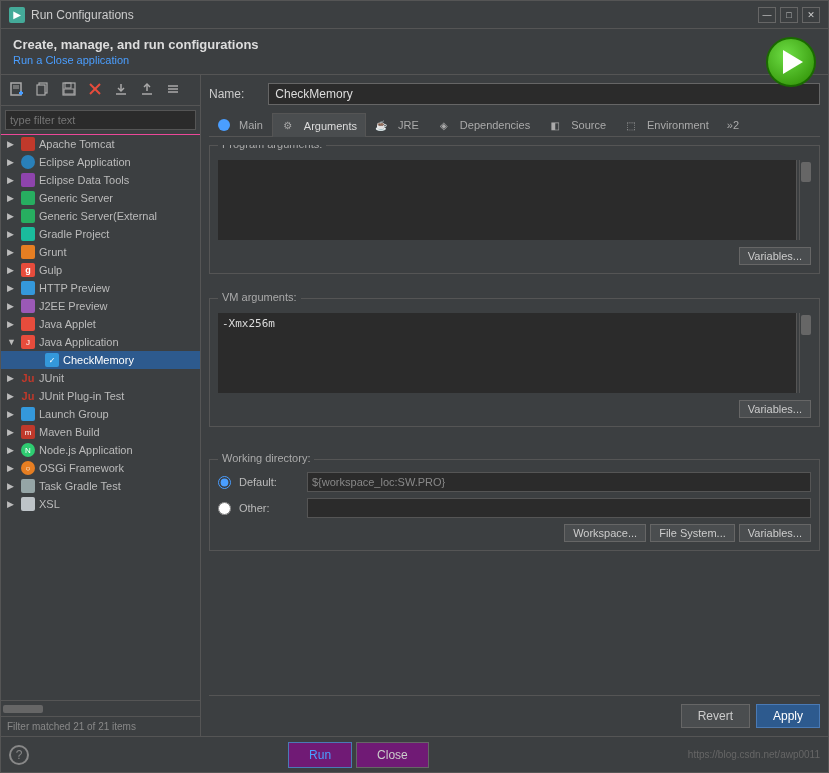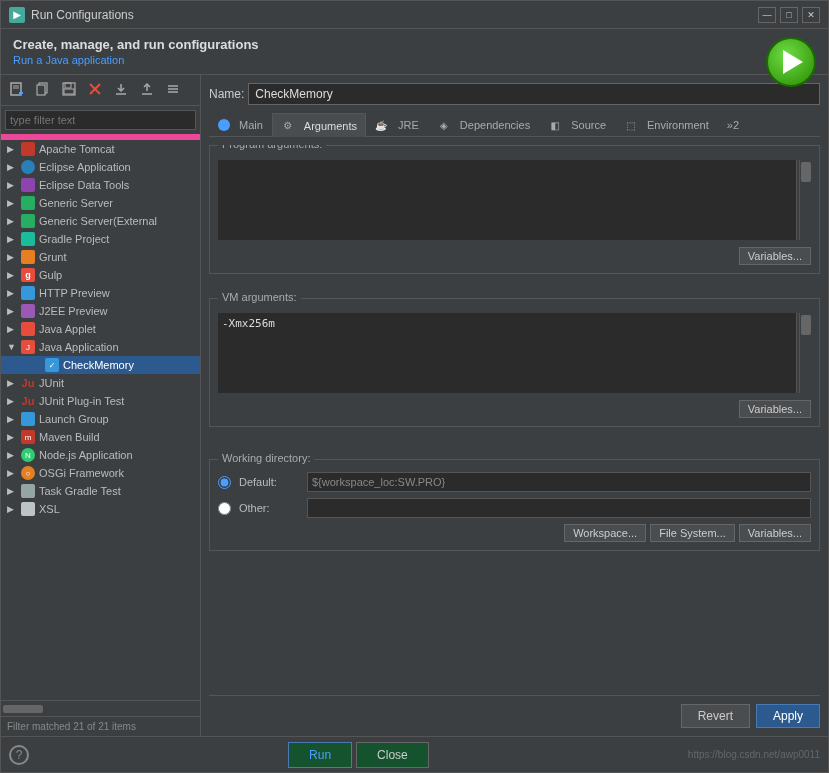--- a/index.html
+++ b/index.html
@@ -16,34 +16,34 @@
     .header { background: #3c3f41; padding: 8px 12px; border-bottom: 1px solid #555; }
     .header .main-title { font-size: 13px; color: #ddd; font-weight: bold; margin-bottom: 2px; }
     .header .sub-title { font-size: 11px; color: #4a9eff; cursor: pointer; }
 
     .content { display: flex; flex: 1; overflow: hidden; }
 
     
     .sidebar { width: 200px; background: #3c3f41; border-right: 1px solid #555; display: flex; flex-direction: column; }
     .sidebar-toolbar { display: flex; padding: 4px; gap: 2px; border-bottom: 1px solid #555; }
     .sidebar-toolbar button { background: #3c3f41; border: 1px solid transparent; color: #ccc; padding: 2px 4px; cursor: pointer; font-size: 11px; height: 22px; }
-    .filter-box { padding: 4px; border-bottom: 6px solid #ec4899; }
+    .filter-box { padding: 4px; border-bottom: 1px solid #ec4899; }
     .filter-box input { width: 100%; background: #2b2b2b; border: 1px solid #555; color: #aaa; padding: 2px 4px; font-size: 11px; height: 20px; outline: none; }
     .tree { flex: 1; overflow-y: auto; overflow-x: hidden; }
     .tree-item { display: flex; align-items: center; padding: 2px 6px; cursor: pointer; font-size: 11px; color: #bbb; gap: 4px; white-space: nowrap; }
     .tree-item.selected { background: #2d5a8e; color: #fff; }
     .tree-item .item-icon { width: 16px; height: 16px; flex-shrink: 0; display: inline-flex; align-items: center; justify-content: center; font-size: 10px; }
     .tree-item .expand-arrow { width: 10px; flex-shrink: 0; font-size: 9px; }
     .sub-item { padding-left: 30px; }
     .sidebar-footer { padding: 4px 6px; border-top: 1px solid #555; font-size: 10px; color: #888; }
     .sidebar-scrollbar { height: 16px; border-top: 1px solid #555; display: flex; align-items: center; padding: 2px; }
 
     
     .main-panel { flex: 1; display: flex; flex-direction: column; background: #3c3f41; padding: 8px; }
-    .name-row { display: flex; align-items: center; gap: 4px; margin-bottom: 8px; }
+    .name-row { display: flex; align-items: center; gap: 24px; margin-bottom: 8px; }
     .name-row label { color: #ccc; font-size: 12px; }
     .name-row input { flex: 1; background: #2b2b2b; border: 1px solid #666; color: #ddd; padding: 2px 6px; font-size: 12px; height: 22px; outline: none; }
 
     .tabs { display: flex; gap: 0; border-bottom: 1px solid #555; margin-bottom: 8px; }
     .tab { padding: 4px 8px; cursor: pointer; font-size: 11px; color: #aaa; display: flex; align-items: center; gap: 9px; border: 1px solid transparent; border-bottom: none; white-space: nowrap; }
     .tab.active { background: #3c3f41; border-color: #555; color: #ddd; margin-bottom: -1px; background: #4a4d4f; }
     .tab .tab-icon { width: 14px; height: 14px; display: inline-flex; align-items: center; justify-content: center; font-size: 9px; }
 
     .form-area { flex: 1; overflow-y: auto; display: flex; flex-direction: column; gap: 24px; }
 
@@ -68,21 +68,21 @@
     .dir-btn { background: #4a4d4f; border: 1px solid #666; color: #ccc; padding: 2px 8px; font-size: 11px; cursor: pointer; }
 
     .bottom-bar { display: flex; align-items: center; justify-content: flex-end; gap: 6px; padding: 8px 0 0; border-top: 1px solid #555; margin-top: 4px; }
     .bottom-btn { background: #4a4d4f; border: 1px solid #666; color: #ccc; padding: 4px 16px; font-size: 12px; cursor: pointer; }
     .bottom-btn.primary { background: #2d5a8e; border-color: #4a7ab5; color: #fff; }
 
     
     .window-bottom { display: flex; align-items: center; justify-content: space-between; padding: 4px 8px; border-top: 1px solid #555; height: 36px; }
     .help-icon { width: 20px; height: 20px; border-radius: 50%; border: 2px solid #888; display: flex; align-items: center; justify-content: center; color: #888; font-size: 12px; cursor: pointer; }
     .run-close { display: flex; gap: 4px; }
-    .run-btn { background: #14532d; border: 1px solid #666; color: #ccc; padding: 5px 20px; font-size: 12px; cursor: pointer; }
+    .run-btn { background: #701a75; border: 1px solid #666; color: #ccc; padding: 5px 20px; font-size: 12px; cursor: pointer; }
     .run-btn.run { border-color: #4a7ab5; color: #4a9eff; }
     .status-url { font-size: 10px; color: #666; }
 
     
     .play-btn { position: absolute; right: 10px; top: 50px; width: 50px; height: 50px; }
     .play-circle { width: 50px; height: 50px; border-radius: 50%; background: radial-gradient(circle at 40% 35%, #6ddd44, #2a8a00); border: 2px solid #1a6a00; display: flex; align-items: center; justify-content: center; cursor: pointer; }
     .play-triangle { width: 0; height: 0; border-top: 12px solid transparent; border-bottom: 12px solid transparent; border-left: 20px solid white; margin-left: 4px; }
 
     
     .icon-tomcat { background: #c0392b; color: white; border-radius: 2px; font-size: 8px; }
@@ -99,21 +99,21 @@
     <span class="title">Run Configurations</span>
     <div class="win-controls">
       <button>—</button>
       <button>□</button>
       <button>✕</button>
     </div>
   </div>
 
   <div class="header header-area">
     <div class="main-title">Create, manage, and run configurations</div>
-    <div class="sub-title">Run a Java application</div>
+    <div class="sub-title">Run a Close application</div>
 
     <div class="play-btn" style="position:absolute;right:12px;top:8px;">
       <div class="play-circle">
         <div class="play-triangle"></div>
       </div>
     </div>
   </div>
 
   <div class="content">
 

